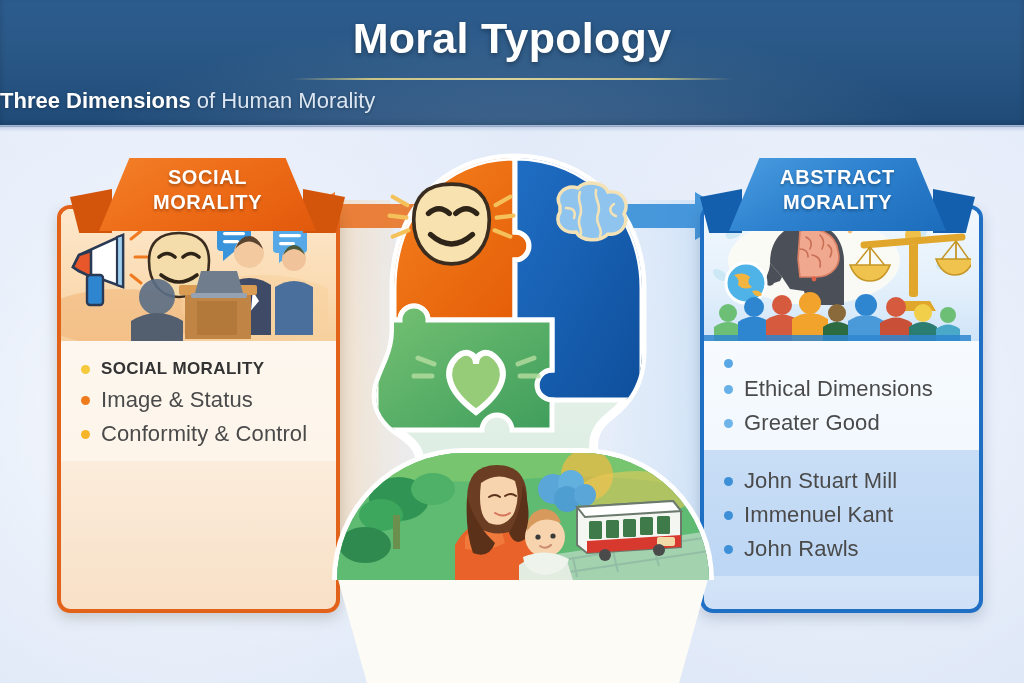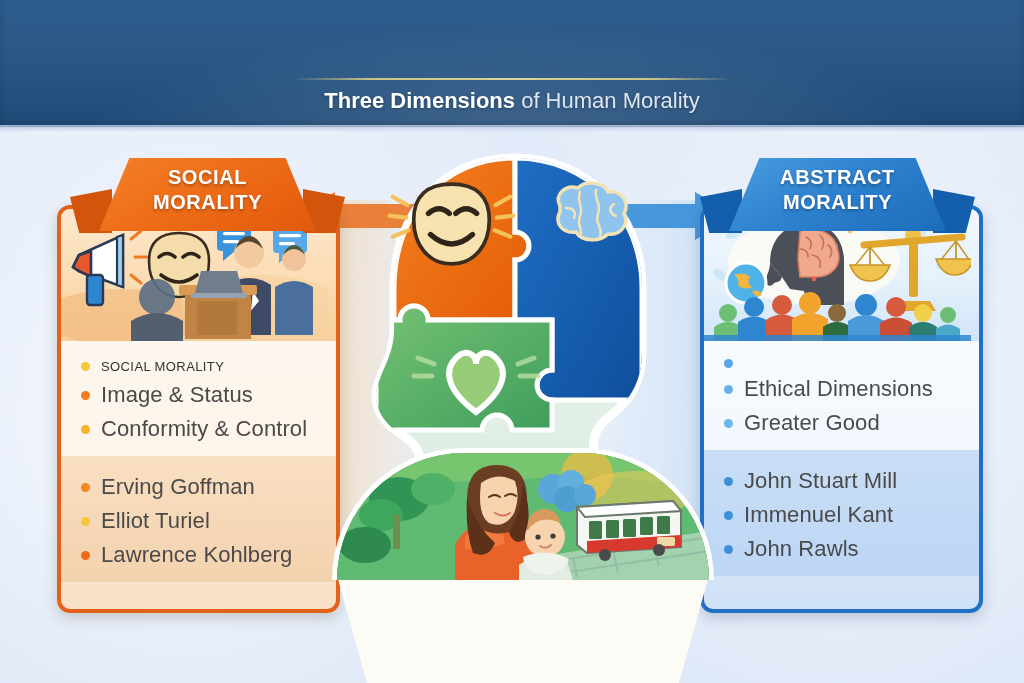--- a/index.html
+++ b/index.html
@@ -31,21 +31,21 @@
   .title{
     position:absolute;left:0;top:14px;width:1024px;text-align:center;
     color:#ffffff;font-size:43px;font-weight:bold;letter-spacing:.3px;
     text-shadow:0 2px 5px rgba(0,0,0,.35);
   }
   .rule{
     position:absolute;left:292px;top:78px;width:440px;height:2px;
     background:linear-gradient(90deg,rgba(201,196,134,0),#c9c486 18%,#d7d39a 50%,#c9c486 82%,rgba(201,196,134,0));
   }
   .subtitle{
-    position:absolute;left:0;top:88px;width:1024px;text-align:center;
+    position:absolute;left:0;top:88px;width:1024px;
     font-size:22px;color:#dbe6f2;text-shadow:0 1px 3px rgba(0,0,0,.3);
   }
   .subtitle .strong{color:#ffffff;font-weight:bold;}
 
   
   .panel{position:absolute;border-radius:13px;overflow:hidden;}
   .panel-left{
     left:57px;top:205px;width:275px;height:400px;
     border:4px solid #e2621a;
     background:linear-gradient(180deg,#fdf4e8 0%,#fcefe0 55%,#f8e0c6 100%);
@@ -92,21 +92,21 @@
   
   .list-top{padding:14px 0 10px 0;}
   .list-top.l{background:linear-gradient(180deg,#fdf7ef 0%,#fdf5ea 100%);}
   .list-top.r{background:linear-gradient(180deg,#f7fbff 0%,#f2f8fe 100%);}
   .list-bot.l{background:linear-gradient(180deg,#f9dfc2 0%,#f3d2ae 100%);padding:14px 0 10px 0;}
   .list-bot.r{background:linear-gradient(180deg,#c9def6 0%,#bcd6f4 100%);padding:14px 0 10px 0;}
 
   .li{display:flex;align-items:center;padding:4px 0 4px 20px;}
   .dot{width:9px;height:9px;border-radius:50%;flex:0 0 auto;margin-right:11px;}
   .li-text{font-size:22px;color:#4a4a4a;letter-spacing:.1px;}
-  .li.head .li-text{font-size:13px;font-weight:normal;color:#333;letter-spacing:.4px;}
+  .li.head .li-text{font-size:17px;font-weight:bold;color:#333;letter-spacing:.4px;}
   .li.head .li-text .accent{color:#1668c0;}
 
   
   #center{position:absolute;left:280px;top:140px;width:470px;height:400px;}
 
   
   #bottom{
     position:absolute;left:306px;top:448px;width:434px;height:220px;
   }
   .dome{
@@ -122,20 +122,21 @@
     clip-path:polygon(5% 0%, 95% 0%, 87% 100%, 13% 100%);
     background:#fdfbf5;
   }
 </style>
 </head>
 <body>
 
 <div id="stage">
 
   <div id="header">
+    <div class="title">Moral Typology</div>
     <div class="rule"></div>
     <div class="subtitle">
       <span class="strong">Three Dimensions</span><span> of Human Morality</span>
     </div>
   </div>
 
   <div id="center">
     <svg width="470" height="400" viewBox="0 0 470 400">
       <defs>
         <linearGradient id="gOrange" x1="0" y1="0" x2="1" y2="1">
@@ -335,34 +336,20 @@
       <div class="li">
         <span class="dot" style="background:#f07b1d"></span>
         <span class="li-text">Image &amp; Status</span>
       </div>
       <div class="li">
         <span class="dot" style="background:#f6b428"></span>
         <span class="li-text">Conformity &amp; Control</span>
       </div>
     </div>
 
-    <div class="list-bot l">
-      <div class="li">
-        <span class="dot" style="background:#f08a1f"></span>
-        <span class="li-text">Erving Goffman</span>
-      </div>
-      <div class="li">
-        <span class="dot" style="background:#f8c63a"></span>
-        <span class="li-text">Elliot Turiel</span>
-      </div>
-      <div class="li">
-        <span class="dot" style="background:#ea6a1a"></span>
-        <span class="li-text">Lawrence Kohlberg</span>
-      </div>
-    </div>
   </div>
 
   <div class="panel panel-right">
     <div class="illus illus-right">
       <svg width="267" height="132" viewBox="0 0 267 132">
         <ellipse cx="110" cy="52" rx="86" ry="44" fill="#fdfbf3" opacity=".85"></ellipse>
         <g fill="#bfe3f2" opacity=".65">
           <ellipse cx="30" cy="24" rx="9" ry="5" transform="rotate(-25 30 24)"></ellipse>
           <ellipse cx="214" cy="22" rx="9" ry="5" transform="rotate(20 214 22)"></ellipse>
           <ellipse cx="240" cy="56" rx="8" ry="4.5" transform="rotate(-15 240 56)"></ellipse>

